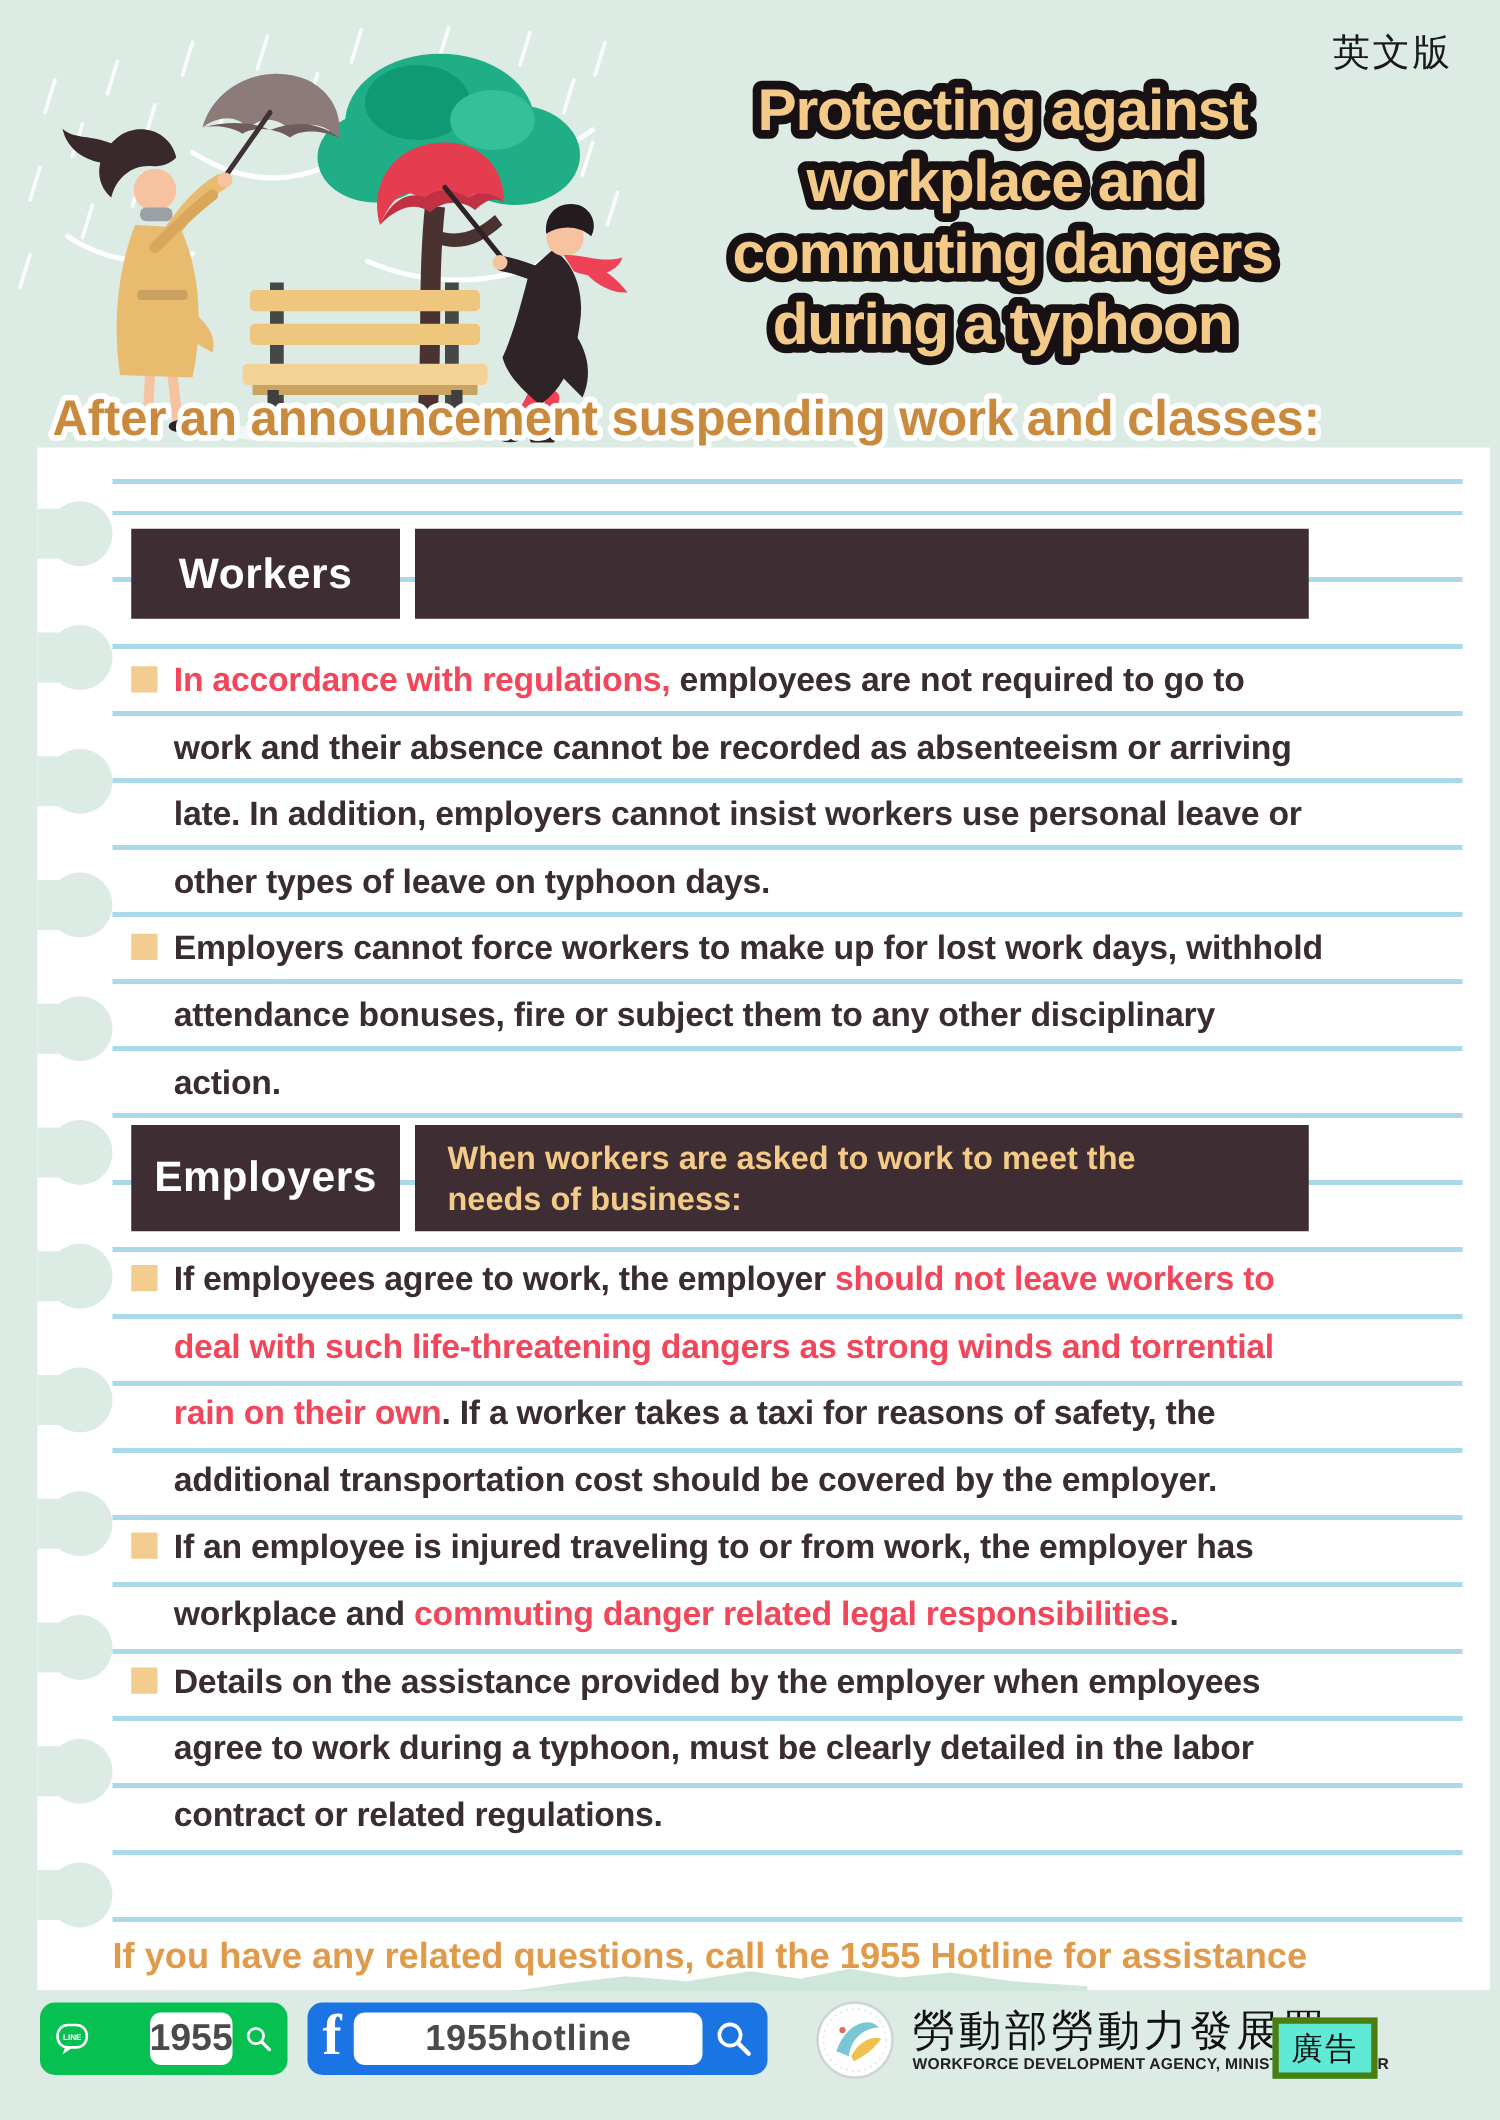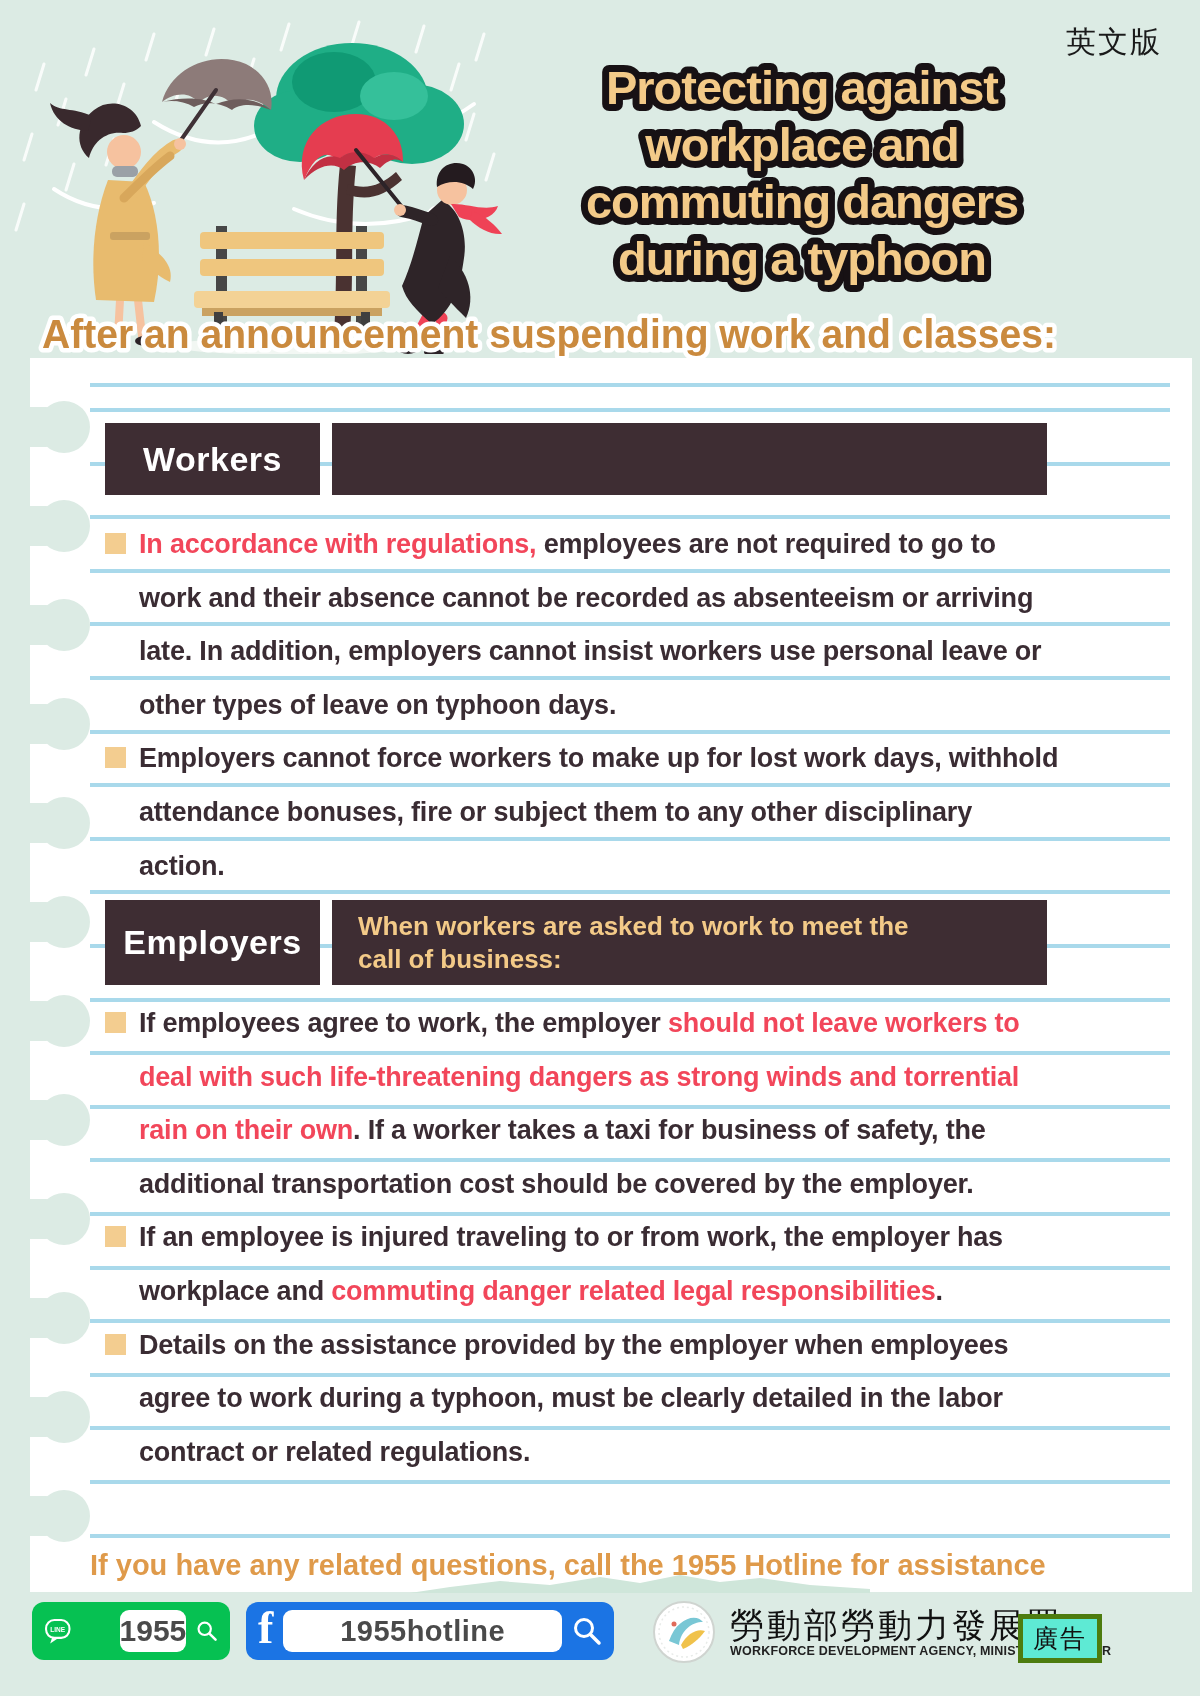--- a/index.html
+++ b/index.html
@@ -210,28 +210,28 @@
       </div>
       <div class="bullet">
         <span class="sq"></span>
         <span><span>Employers cannot force workers to make up for lost work days, withhold attendance bonuses, fire or subject them to any other disciplinary action.</span></span>
       </div>
     </div>
 
     <div class="header-row hr-employers">
       <div class="label-box">Employers</div>
       <div class="note-box">
-        <div class="note-text">When workers are asked to work to meet the call of business:</div>
+        <div class="note-text">When workers are asked to work to meet the needs of business:</div>
       </div>
     </div>
 
     <div class="bullets bullets-e">
       <div class="bullet">
         <span class="sq"></span>
-        <span><span>If employees agree to work, the employer </span><span class="seg-red">should not leave workers to deal with such life-threatening dangers as strong winds and torrential rain on their own</span><span>. If a worker takes a taxi for business of safety, the additional transportation cost should be covered by the employer.</span></span>
+        <span><span>If employees agree to work, the employer </span><span class="seg-red">should not leave workers to deal with such life-threatening dangers as strong winds and torrential rain on their own</span><span>. If a worker takes a taxi for reasons of safety, the additional transportation cost should be covered by the employer.</span></span>
       </div>
       <div class="bullet">
         <span class="sq"></span>
         <span><span>If an employee is injured traveling to or from work, the employer has workplace and </span><span class="seg-red">commuting danger related legal responsibilities</span><span>.</span></span>
       </div>
       <div class="bullet">
         <span class="sq"></span>
         <span><span>Details on the assistance provided by the employer when employees agree to work during a typhoon, must be clearly detailed in the labor contract or related regulations.</span></span>
       </div>
     </div>

